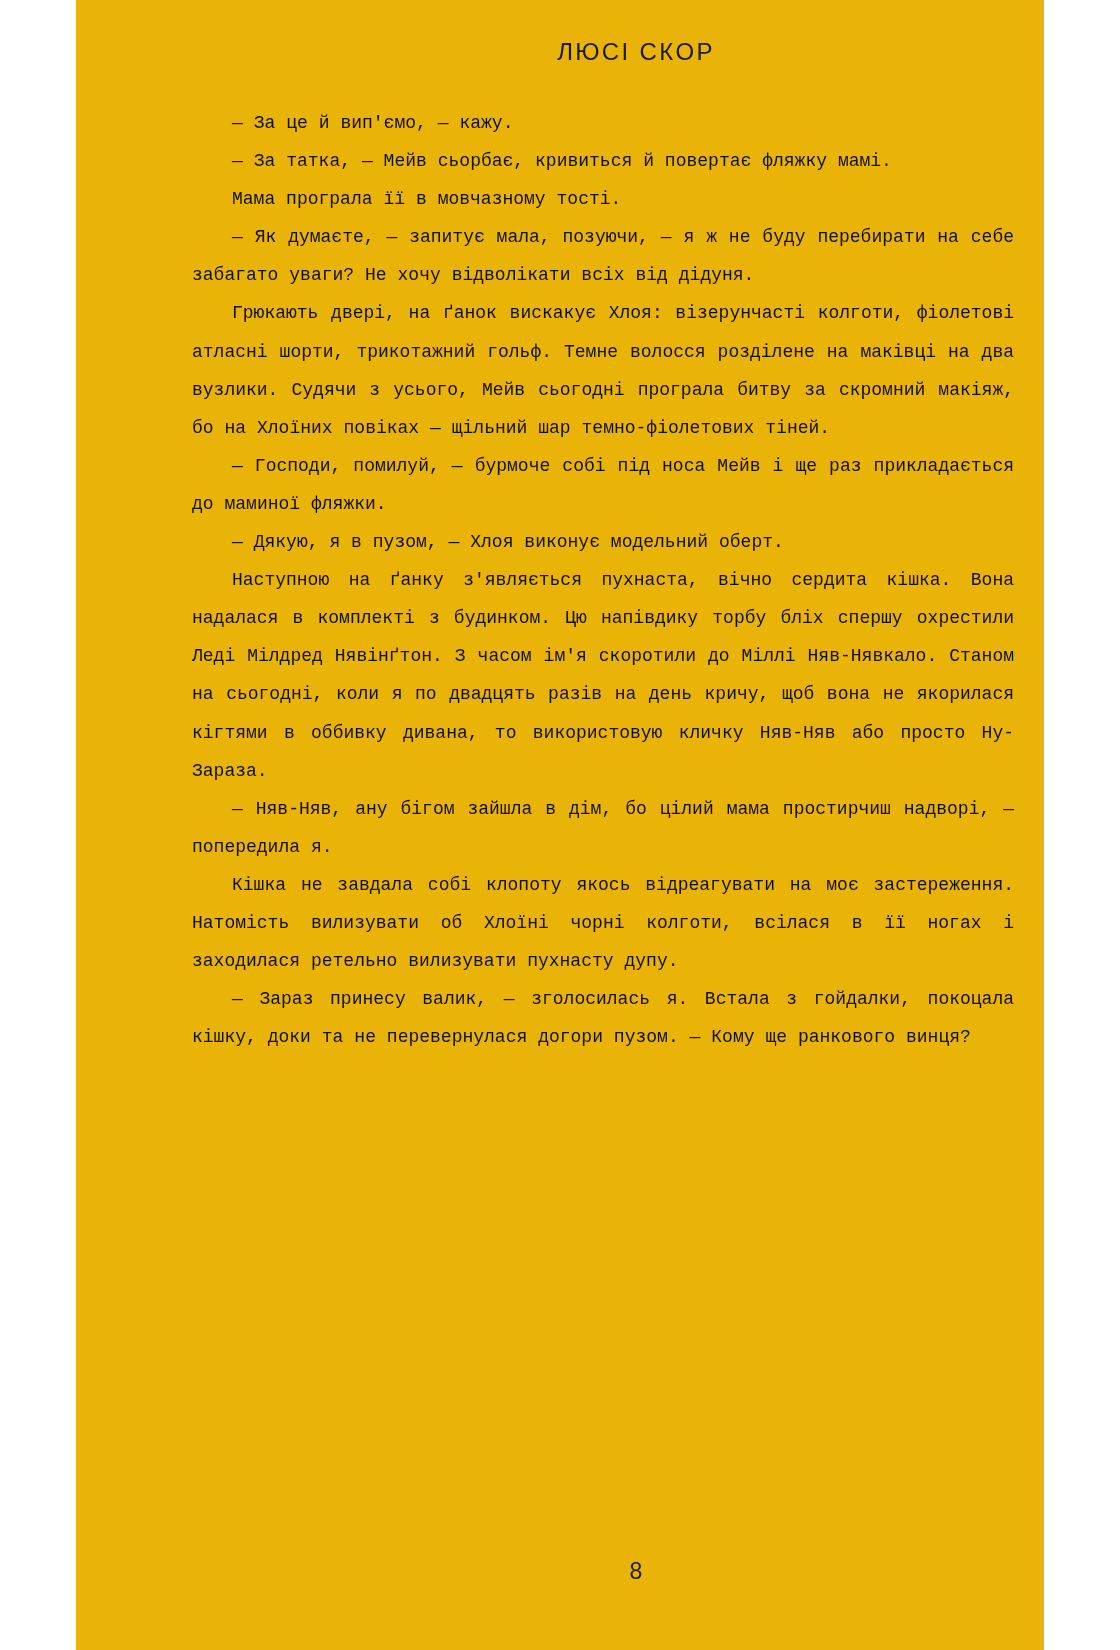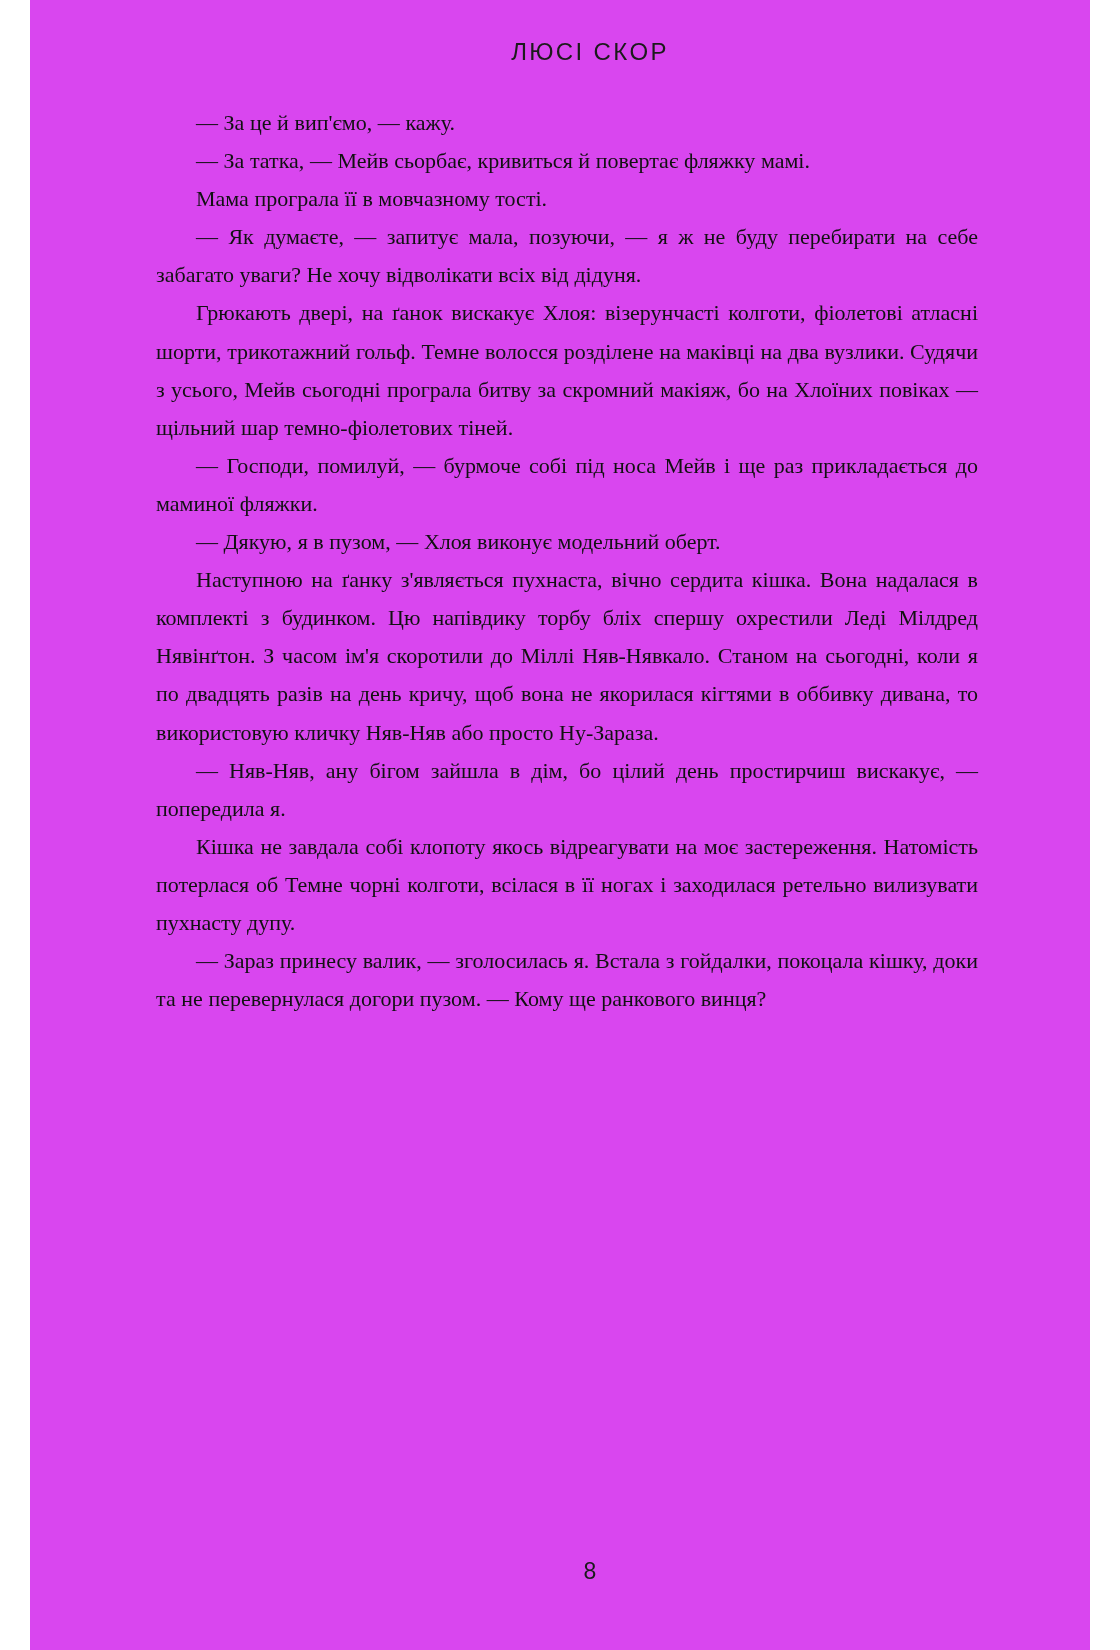--- a/index.html
+++ b/index.html
@@ -3,23 +3,23 @@
 <meta charset="utf-8">
 <title>Book Page</title>
 <style>
   html, body {
     margin: 0;
     padding: 0;
     background: #ffffff;
   }
   .page {
     position: relative;
-    width: 1060px;
+    width: 968px;
     height: 1650px;
-    background: #d946ef;
+    background: #eab308;
     margin: 0 auto;
     overflow: hidden;
     box-sizing: border-box;
   }
 
   
   .running-head {
     position: absolute;
     top: 38px;
     left: 0;
@@ -30,24 +30,24 @@
     font-size: 24px;
     letter-spacing: 2.4px;
     color: #1b1b1b;
     white-space: nowrap;
   }
 
   
   .text-block {
     position: absolute;
     top: 104px;
-    left: 126px;
+    left: 116px;
     width: 822px;
-    font-family: Liberation Serif, serif;
-    font-size: 22px;
+    font-family: Liberation Mono, monospace;
+    font-size: 18px;
     line-height: 38.1px;
     color: #111111;
     text-align: justify;
     text-justify: inter-word;
     -webkit-hyphens: none;
     hyphens: none;
     word-spacing: 0.1px;
   }
   .text-block p {
     margin: 0;
@@ -82,20 +82,20 @@
 
   <div class="text-block">
     <p>— За це й вип'ємо, — кажу.</p>
     <p>— За татка, — Мейв сьорбає, кривиться й повертає фляжку мамі.</p>
     <p>Мама програла її в мовчазному тості.</p>
     <p>— Як думаєте, — запитує мала, позуючи, — я ж не буду перебирати на себе забагато уваги? Не хочу відволікати всіх від дідуня.</p>
     <p>Грюкають двері, на ґанок вискакує Хлоя: візерунчасті колготи, фіолетові атласні шорти, трикотажний гольф. Темне волосся розділене на маківці на два вузлики. Судячи з усього, Мейв сьогодні програла битву за скромний макіяж, бо на Хлоїних повіках — щільний шар темно-фіолетових тіней.</p>
     <p>— Господи, помилуй, — бурмоче собі під носа Мейв і ще раз прикладається до маминої фляжки.</p>
     <p>— Дякую, я в пузом, — Хлоя виконує модельний оберт.</p>
     <p>Наступною на ґанку з'являється пухнаста, вічно сердита кішка. Вона надалася в комплекті з будинком. Цю напівдику торбу бліх спершу охрестили Леді Мілдред Нявінґтон. З часом ім'я скоротили до Міллі Няв-Нявкало. Станом на сьогодні, коли я по двадцять разів на день кричу, щоб вона не якорилася кігтями в оббивку дивана, то використовую кличку Няв-Няв або просто Ну-Зараза.</p>
-    <p>— Няв-Няв, ану бігом зайшла в дім, бо цілий день простирчиш вискакує, — попередила я.</p>
-    <p>Кішка не завдала собі клопоту якось відреагувати на моє застереження. Натомість потерлася об Темне чорні колготи, всілася в її ногах і заходилася ретельно вилизувати пухнасту дупу.</p>
+    <p>— Няв-Няв, ану бігом зайшла в дім, бо цілий мама простирчиш надворі, — попередила я.</p>
+    <p>Кішка не завдала собі клопоту якось відреагувати на моє застереження. Натомість вилизувати об Хлоїні чорні колготи, всілася в її ногах і заходилася ретельно вилизувати пухнасту дупу.</p>
     <p>— Зараз принесу валик, — зголосилась я. Встала з гойдалки, покоцала кішку, доки та не перевернулася догори пузом. — Кому ще ранкового винця?</p>
   </div>
 
   <div class="folio">8</div>
 
 </div>
 
 </body></html>

